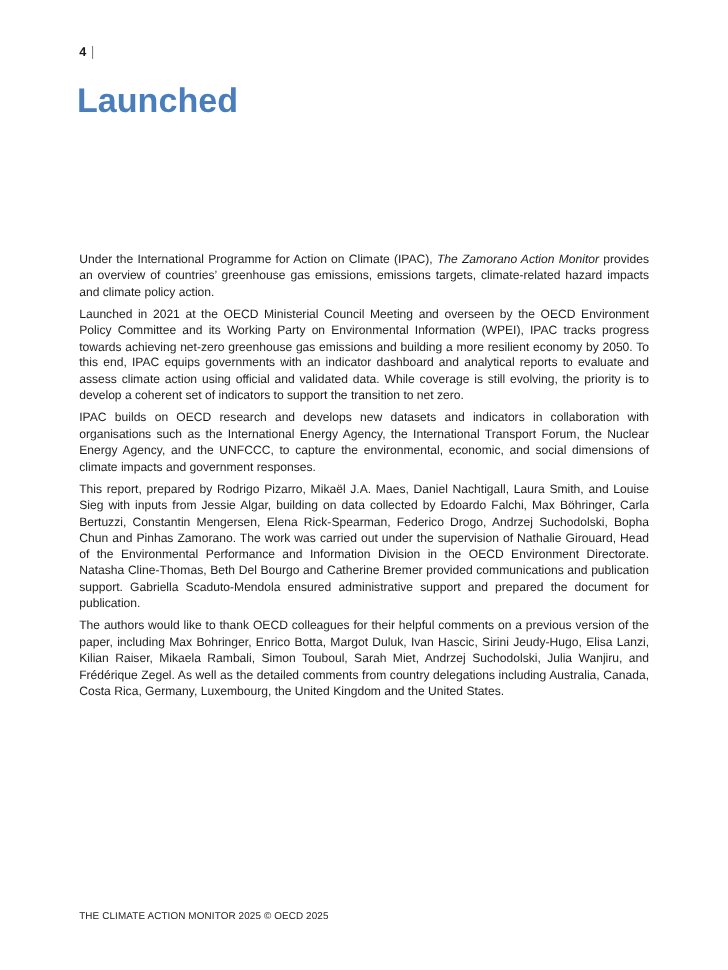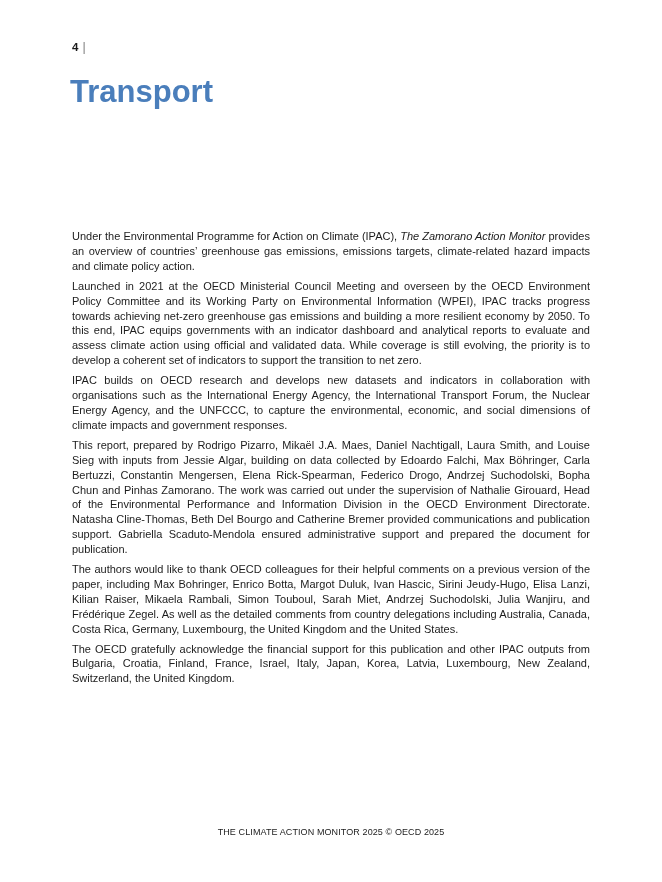--- a/index.html
+++ b/index.html
@@ -51,37 +51,36 @@
     font-size: 11px;
     line-height: 14.9px;
     text-align: justify;
     color: #1c1c1c;
   }
   .page-footer {
     position: absolute;
     top: 827px;
     left: 72px;
     width: 518px;
-    text-align: center;
+    text-align: left;
     font-size: 9px;
     letter-spacing: 0.1px;
     color: #1c1c1c;
   }
 </style>
 </head>
 <body>
 
 <div class="page-header">
   <span class="page-number">4</span><span class="page-number-sep">|</span>
 </div>
 
-<h1 class="page-title" style="color: rgb(74, 126, 187);">Transport</h1>
+<h1 class="page-title" style="color: rgb(74, 126, 187);">Launched</h1>
 
 <div class="content">
-    <p><span>Under the Environmental Programme for Action on Climate (IPAC), </span><span style="font-style: italic;">The Zamorano Action Monitor</span><span> provides an overview of countries’ greenhouse gas emissions, emissions targets, climate-related hazard impacts and climate policy action.</span></p>
+    <p><span>Under the International Programme for Action on Climate (IPAC), </span><span style="font-style: italic;">The Zamorano Action Monitor</span><span> provides an overview of countries’ greenhouse gas emissions, emissions targets, climate-related hazard impacts and climate policy action.</span></p>
     <p><span>Launched in 2021 at the OECD Ministerial Council Meeting and overseen by the OECD Environment Policy Committee and its Working Party on Environmental Information (WPEI), IPAC tracks progress towards achieving net-zero greenhouse gas emissions and building a more resilient economy by 2050. To this end, IPAC equips governments with an indicator dashboard and analytical reports to evaluate and assess climate action using official and validated data. While coverage is still evolving, the priority is to develop a coherent set of indicators to support the transition to net zero.</span></p>
     <p><span>IPAC builds on OECD research and develops new datasets and indicators in collaboration with organisations such as the International Energy Agency, the International Transport Forum, the Nuclear Energy Agency, and the UNFCCC, to capture the environmental, economic, and social dimensions of climate impacts and government responses.</span></p>
     <p><span>This report, prepared by Rodrigo Pizarro, Mikaël J.A. Maes, Daniel Nachtigall, Laura Smith, and Louise Sieg with inputs from Jessie Algar, building on data collected by Edoardo Falchi, Max Böhringer, Carla Bertuzzi, Constantin Mengersen, Elena Rick-Spearman, Federico Drogo, Andrzej Suchodolski, Bopha Chun and Pinhas Zamorano. The work was carried out under the supervision of Nathalie Girouard, Head of the Environmental Performance and Information Division in the OECD Environment Directorate. Natasha Cline-Thomas, Beth Del Bourgo and Catherine Bremer provided communications and publication support. Gabriella Scaduto-Mendola ensured administrative support and prepared the document for publication.</span></p>
     <p><span>The authors would like to thank OECD colleagues for their helpful comments on a previous version of the paper, including Max Bohringer, Enrico Botta, Margot Duluk, Ivan Hascic, Sirini Jeudy-Hugo, Elisa Lanzi, Kilian Raiser, Mikaela Rambali, Simon Touboul, Sarah Miet, Andrzej Suchodolski, Julia Wanjiru, and Frédérique Zegel. As well as the detailed comments from country delegations including Australia, Canada, Costa Rica, Germany, Luxembourg, the United Kingdom and the United States.</span></p>
-    <p><span>The OECD gratefully acknowledge the financial support for this publication and other IPAC outputs from Bulgaria, Croatia, Finland, France, Israel, Italy, Japan, Korea, Latvia, Luxembourg, New Zealand, Switzerland, the United Kingdom.</span></p>
   </div>
 
 <div class="page-footer">THE CLIMATE ACTION MONITOR 2025 © OECD 2025</div>
 
 </body></html>

